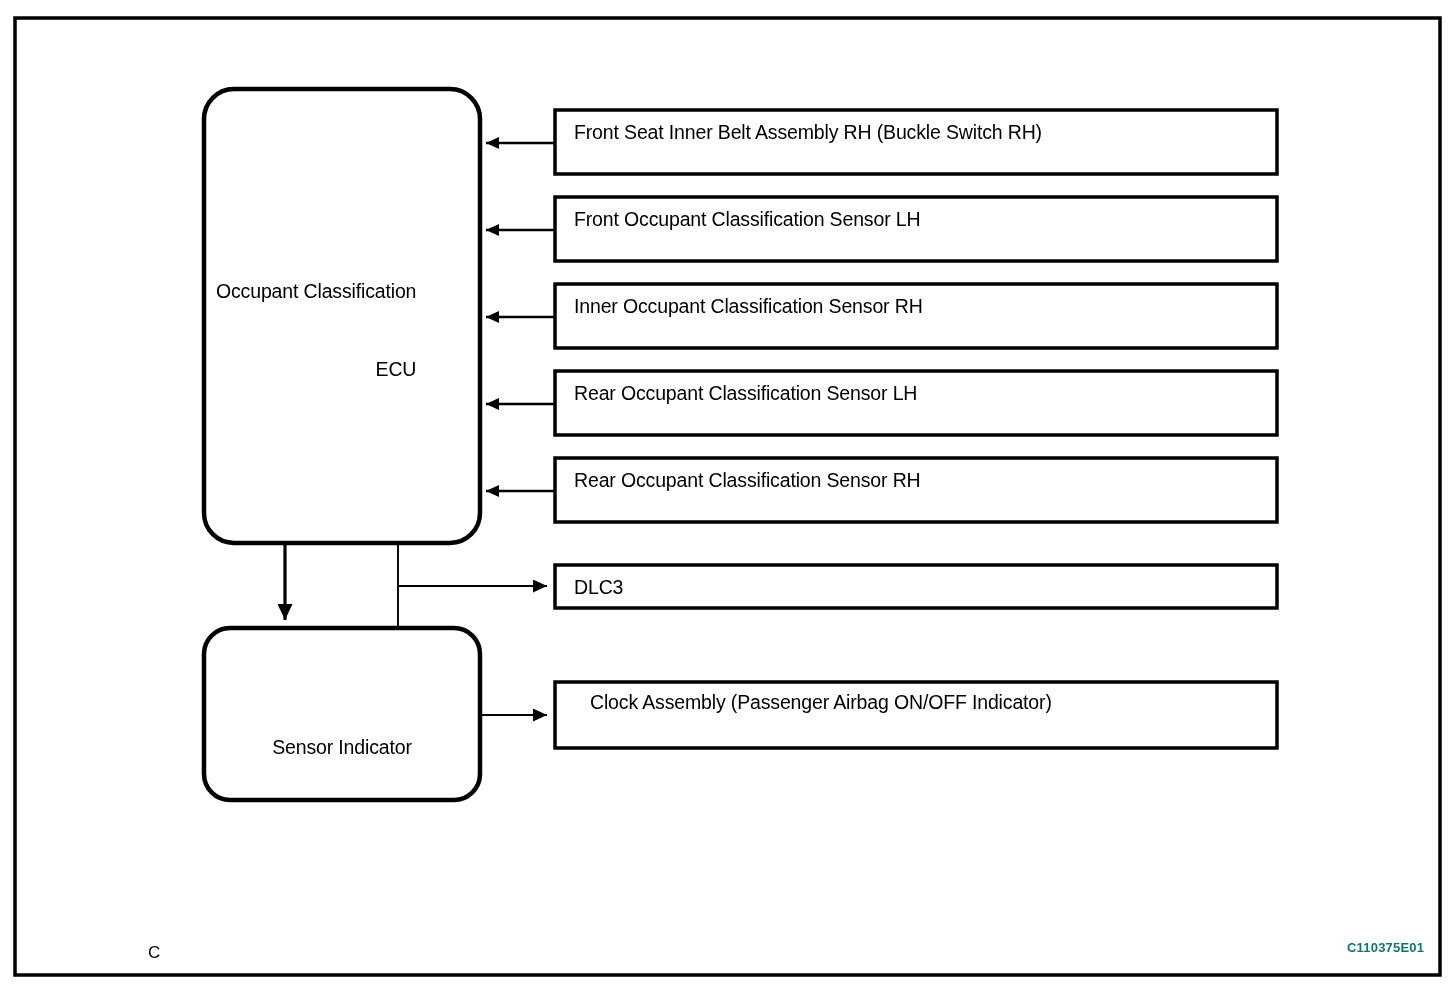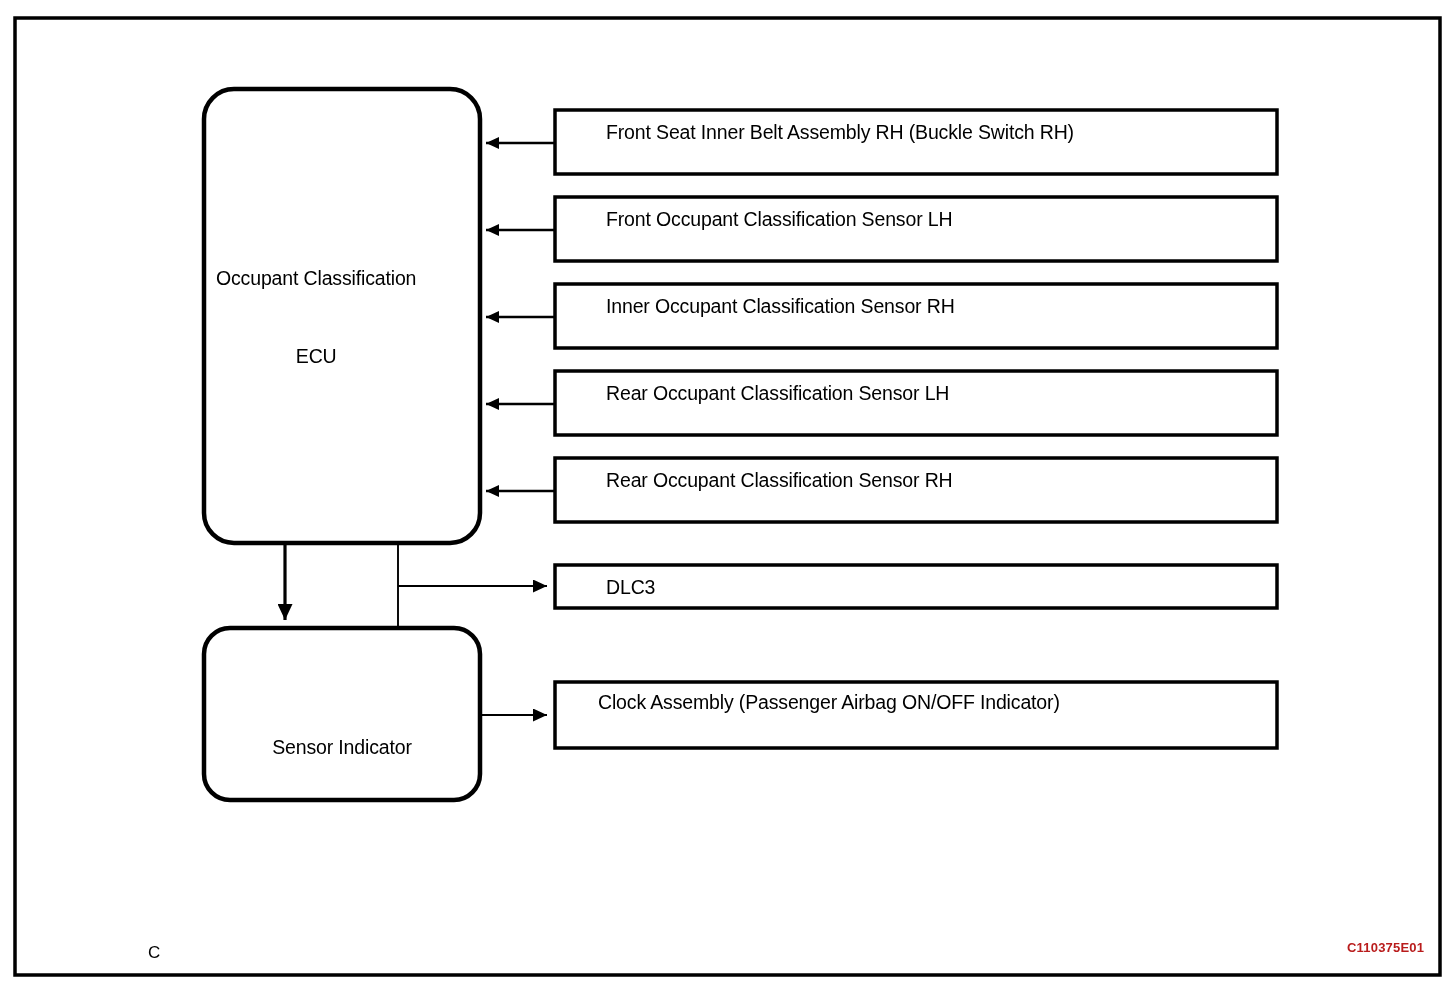--- a/index.html
+++ b/index.html
@@ -32,34 +32,33 @@
     letter-spacing: -0.15px;
   }
   .box-label {
     position: absolute;
     font-family: "Liberation Sans", sans-serif;
     font-size: 19.5px;
     line-height: 24px;
     color: #000000;
     white-space: nowrap;
     letter-spacing: -0.15px;
-    margin-left: 32px;
   }
   .corner-mark {
     position: absolute;
     font-family: "Liberation Sans", sans-serif;
     font-size: 17px;
     color: #000000;
   }
   .doc-code {
     position: absolute;
     font-family: "Liberation Sans", sans-serif;
     font-size: 13px;
     font-weight: bold;
-    color: #b91c1c;
+    color: #0f766e;
     letter-spacing: 0.2px;
   }
 </style>
 </head>
 <body>
 
 <div id="canvas">
 
   <svg id="diagram-svg" width="1456" height="992" viewBox="0 0 1456 992">
 
@@ -98,35 +97,35 @@
 
     <line x1="285" y1="543" x2="285" y2="620" stroke="#000000" stroke-width="3.2" marker-end="url(#arrow-head-big)"></line>
 
     <line x1="398" y1="543" x2="398" y2="628" stroke="#000000" stroke-width="1.9"></line>
 
     <line x1="398" y1="586" x2="547" y2="586" stroke="#000000" stroke-width="2.2" marker-end="url(#arrow-head)"></line>
 
     <line x1="480" y1="715" x2="547" y2="715" stroke="#000000" stroke-width="2.2" marker-end="url(#arrow-head)"></line>
   </svg>
 
-  <div class="node-label" style="left:216px; top:213px; text-align:center;">
+  <div class="node-label" style="left:216px; top:226px; text-align:right;">
     <div>Occupant Classification</div>
     <div>ECU</div>
   </div>
 
   <div class="node-label" style="left:204px; top:682px; width:276px; text-align:center;">
     <div>Sensor Indicator</div>
   </div>
 
   <div class="box-label" style="left:574px; top:120px;">Front Seat Inner Belt Assembly RH (Buckle Switch RH)</div>
   <div class="box-label" style="left:574px; top:207px;">Front Occupant Classification Sensor LH</div>
   <div class="box-label" style="left:574px; top:294px;">Inner Occupant Classification Sensor RH</div>
   <div class="box-label" style="left:574px; top:468px;">Rear Occupant Classification Sensor RH</div>
   <div class="box-label" style="left:574px; top:381px;">Rear Occupant Classification Sensor LH</div>
 
   <div class="box-label" style="left:574px; top:575px;">DLC3</div>
-  <div class="box-label" style="left:566px; top:690px;">Clock Assembly (Passenger Airbag ON/OFF Indicator)</div>
+  <div class="box-label" style="left:590px; top:690px;">Clock Assembly (Passenger Airbag ON/OFF Indicator)</div>
 
   <div class="corner-mark" style="left:148px; top:943px;">C</div>
 
   <div class="doc-code" style="left:1347px; top:940px;">C110375E01</div>
 
 </div>
 
 </body></html>

